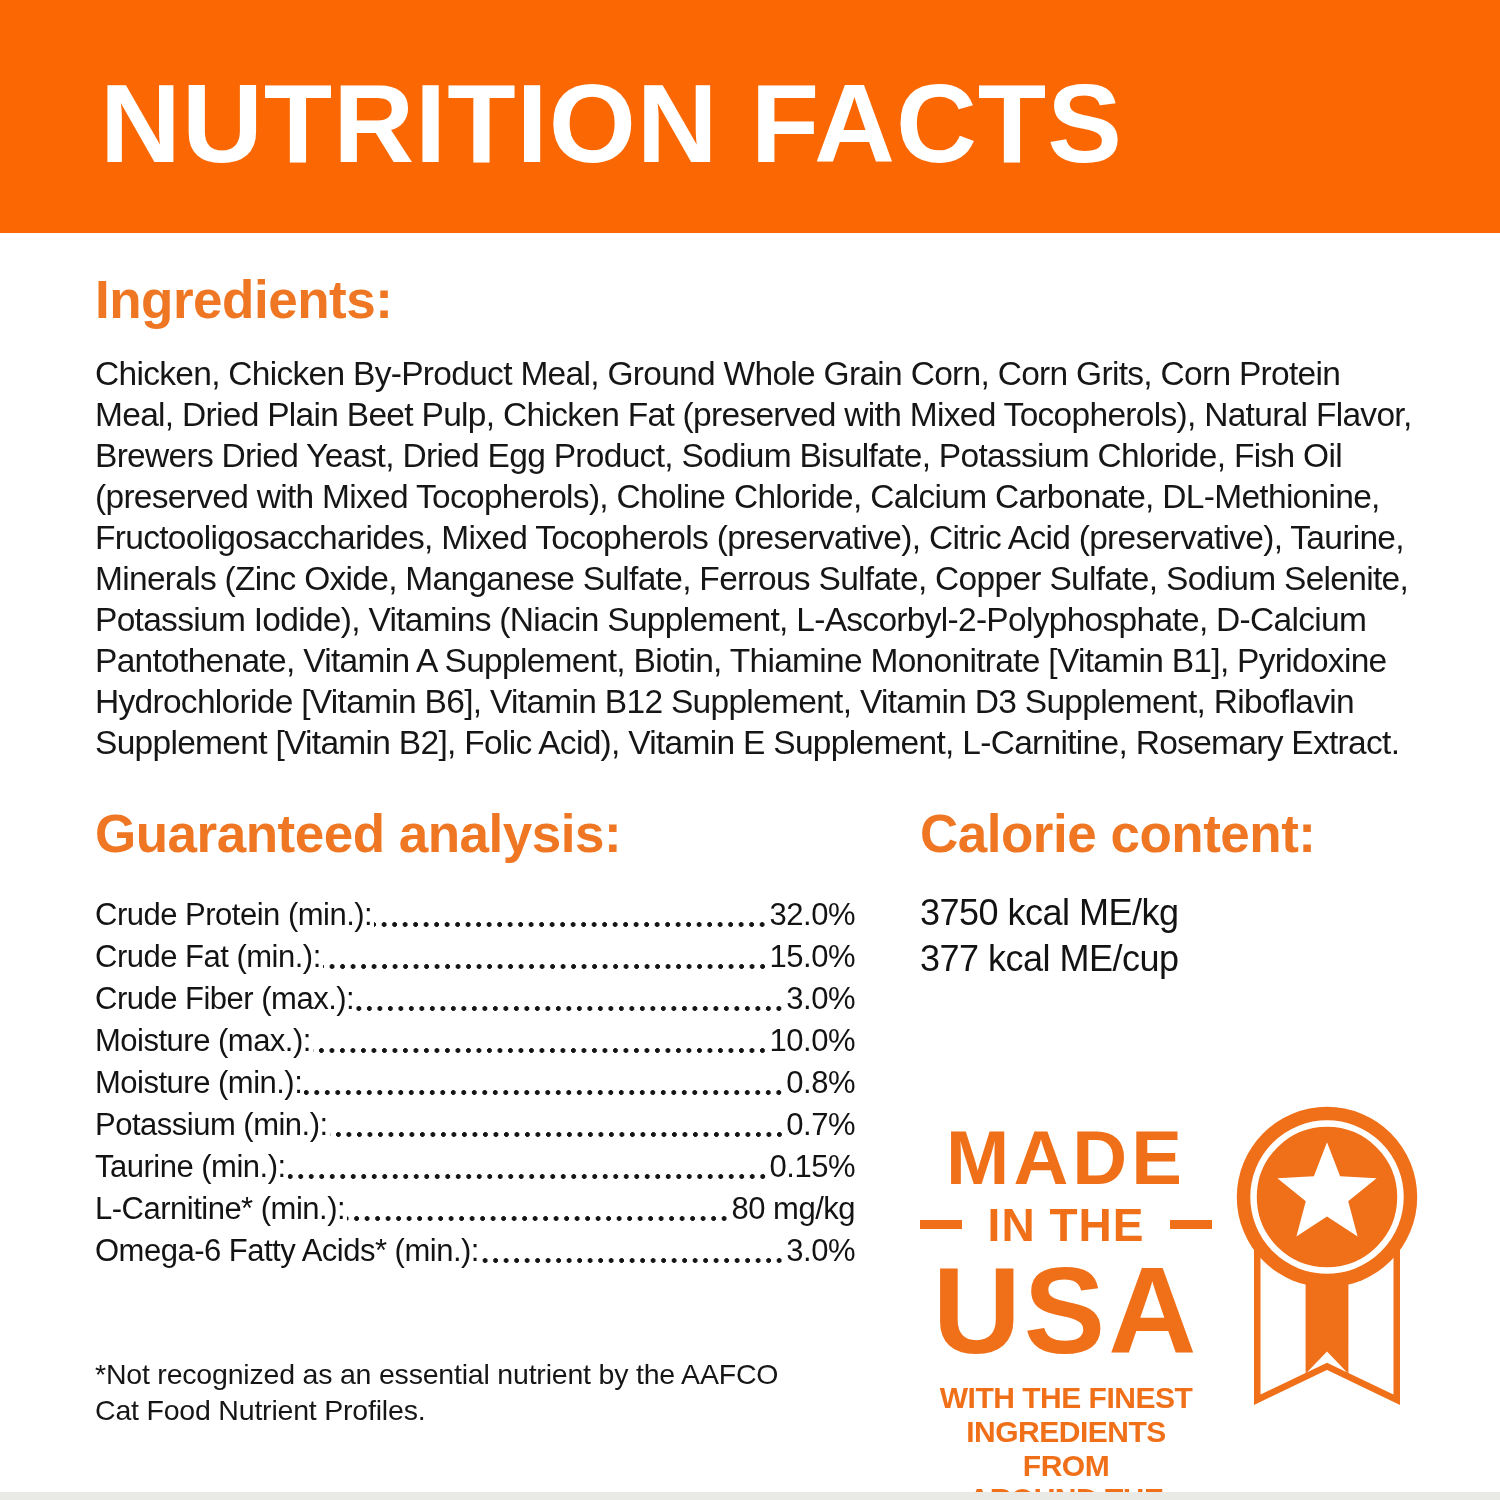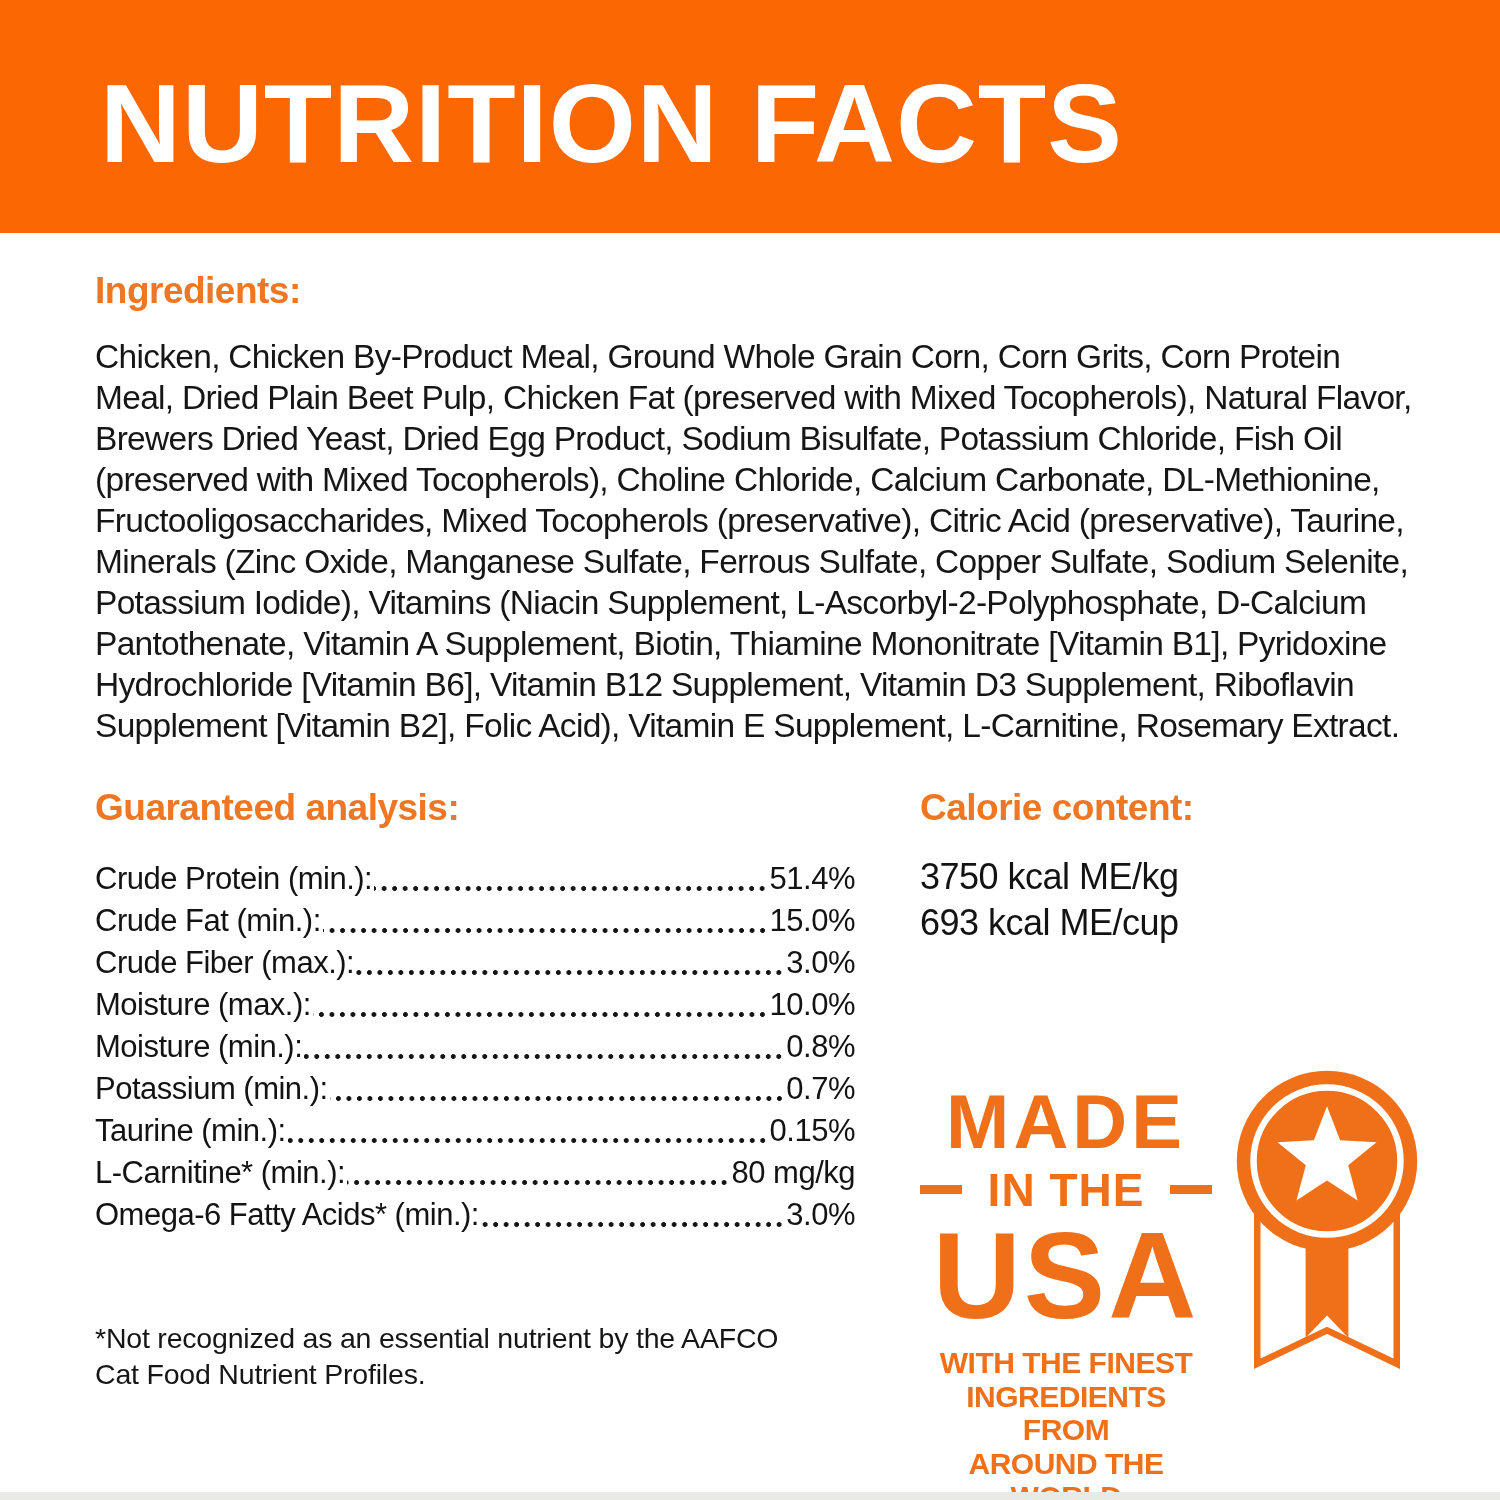--- a/index.html
+++ b/index.html
@@ -31,21 +31,21 @@
     font-size:112px;
     font-weight:800;
     letter-spacing:1px;
     line-height:1;
     white-space:nowrap;
   }
   
   .h-orange{
     margin:0;
     color:var(--accent);
-    font-size:37px;
+    font-size:53px;
     font-weight:800;
     letter-spacing:-0.5px;
     line-height:1.1;
   }
   
   .ingredients{margin:38px 75px 0 95px;}
   .body-text{
     margin:24px 0 0 0;
     max-width:1330px;
     font-size:33.5px;
@@ -172,21 +172,21 @@
   </section>
 
   <div class="columns">
 
     <div class="col-left">
       <h2 class="h-orange">Guaranteed analysis:</h2>
       <div class="table">
         <div class="row">
           <span class="lbl">Crude Protein (min.):</span>
           <span class="dots"></span>
-          <span class="val">51.4%</span>
+          <span class="val">32.0%</span>
         </div>
         <div class="row">
           <span class="lbl">Crude Fat (min.):</span>
           <span class="dots"></span>
           <span class="val">15.0%</span>
         </div>
         <div class="row">
           <span class="lbl">Crude Fiber (max.):</span>
           <span class="dots"></span>
           <span class="val">3.0%</span>
@@ -222,21 +222,21 @@
           <span class="val">3.0%</span>
         </div>
       </div>
       <p class="footnote">*Not recognized as an essential nutrient by the AAFCO Cat Food Nutrient Profiles.</p>
     </div>
 
     <div class="col-right">
       <h2 class="h-orange">Calorie content:</h2>
       <div class="cal-lines">
         <p class="cal-line">3750 kcal ME/kg</p>
-        <p class="cal-line">693 kcal ME/cup</p>
+        <p class="cal-line">377 kcal ME/cup</p>
       </div>
 
       <div class="badge">
         <div class="badge-text">
           <div class="made">MADE</div>
           <div class="inthe">
             <span class="dash"></span>
             <span>IN THE</span>
             <span class="dash"></span>
           </div>

